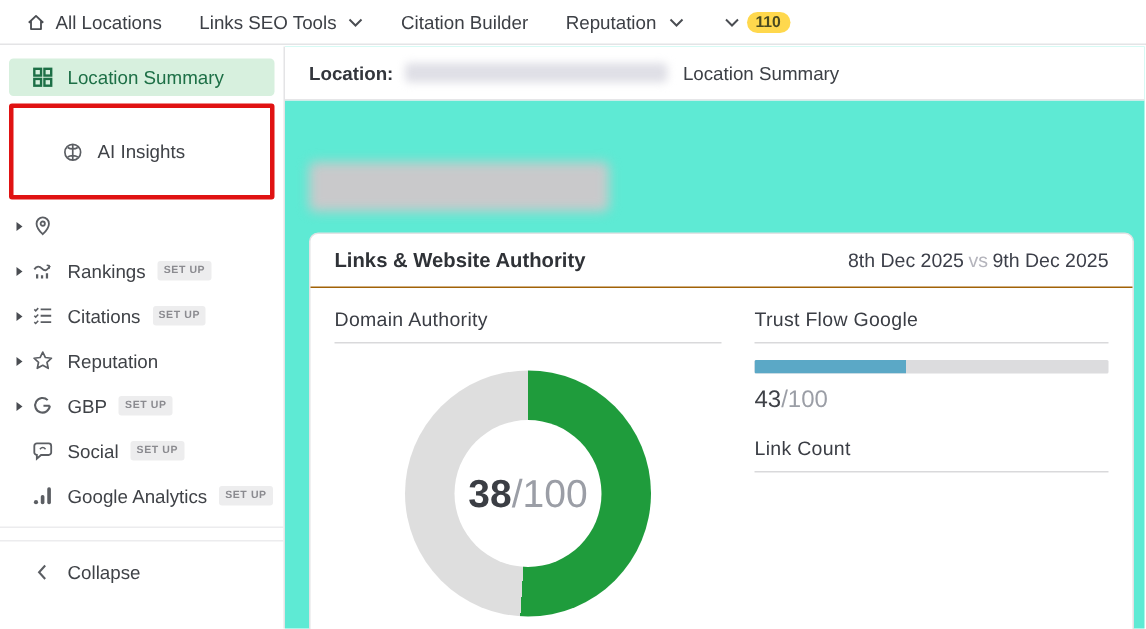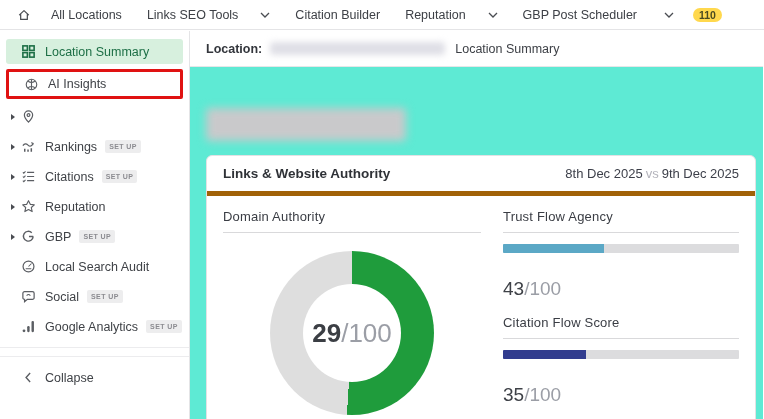--- a/index.html
+++ b/index.html
@@ -2,68 +2,68 @@
 <html><head>
 <meta charset="utf-8">
 <style>
   * { margin:0; padding:0; box-sizing:border-box; }
   html,body { width:764px; height:419px; overflow:hidden; background:#fff;
     font-family:"Liberation Sans","DejaVu Sans",sans-serif; color:#3d4046; }
 
   
   .topnav { position:absolute; left:0; top:0; width:764px; height:30px; background:#fff;
     border-bottom:1px solid #e4e4e6; display:flex; align-items:center; padding-left:17px; gap:25px; z-index:5; }
-  .nav-item { display:flex; align-items:center; gap:20px; font-size:12.5px; color:#3d4046; cursor:pointer; white-space:nowrap; }
+  .nav-item { display:flex; align-items:center; gap:6px; font-size:12.5px; color:#3d4046; cursor:pointer; white-space:nowrap; }
   .nav-item svg { display:block; }
   .chev { margin-left:2px; }
   .nav-badge { background:#ffd84d; color:#4a4a20; font-size:10.5px; font-weight:bold;
     border-radius:9px; padding:1px 6px; margin-left:-1px; }
 
   
   .sidebar { position:absolute; left:0; top:31px; width:190px; height:388px; background:#fff;
     border-right:1px solid #e4e4e6; padding-top:8px; }
   .side-item { display:flex; align-items:center; height:25px; margin:0 6px 5px 6px; padding-left:4px;
     font-size:12.5px; color:#3f4247; border-radius:3px; cursor:pointer; }
   .side-item .caret { width:0; height:0; border-left:4px solid #4a4d52; border-top:3.5px solid transparent;
     border-bottom:3.5px solid transparent; margin:0 5px 0 1px; flex:0 0 auto; }
   .side-item .no-caret { width:10px; flex:0 0 auto; }
   .side-icon { width:16px; height:16px; margin-right:9px; flex:0 0 auto; color:#5b5e63; display:flex; align-items:center; justify-content:center; }
   .side-item.active { background:#d7f0de; color:#1d6f46; }
   .side-item.active .side-icon { color:#1d6f46; }
   .ai-annotation { border:3px solid #e01212; border-radius:2px; margin:0 6px 5px 6px; }
-  .ai-annotation .side-item { margin:0; height:24px; }
+  .ai-annotation .side-item { margin:17px; height:24px; }
   .setup-badge { background:#ededee; color:#8b8b90; font-size:7px; font-weight:bold; letter-spacing:.4px;
     padding:3px 4px; border-radius:2px; margin-left:8px; }
   .side-divider { border-top:1px solid #ececee; margin:8px 0 8px 0; }
 
   
   .main { position:absolute; left:190px; top:31px; width:573px; height:388px; background:#5eead4; }
   .location-bar { height:36px; background:#fff; border-bottom:1px solid #e6e6e8; display:flex;
     align-items:center; padding-left:16px; font-size:12.5px; }
   .location-bar b { color:#33363c; }
   .blur-name { width:175px; height:13px; background:#dfdfe6; border-radius:3px; filter:blur(3px); margin:0 10px 0 8px; }
   .content { padding:32px 0 0 16px; }
   .view-label { font-size:13px; color:#3a3d44; letter-spacing:.2px; }
   .blur-dropdown { width:200px; height:33px; background:#c9c9cb; border-radius:4px; filter:blur(4px); margin-top:9px; }
 
   
   .card { margin-top:14px; width:550px; background:#fff; border:1px solid #e2e2e4; border-radius:6px; height:300px; }
   .card-header { display:flex; justify-content:space-between; align-items:center; padding:10px 16px;
-    border-bottom:5px solid #a16207; }
+    border-bottom:1px solid #a16207; }
   .card-title { font-size:13.5px; font-weight:bold; color:#2f3237; }
   .card-dates { font-size:13px; color:#3c3f49; }
   .card-dates .vs { color:#b4b4bc; margin:0 3px;text-align:center; }
   .card-body { display:flex; padding:13px 16px 0 16px; }
   .col-left { flex:0 0 258px; }
   .col-right { flex:1; margin-left:22px; }
   .metric-label { font-size:13px; color:#3a3d44; letter-spacing:.2px; }
   .metric-hr { border:none; border-top:1px solid #d9d9db; margin:8px 0 0 0; }
   .bar-track { height:9px; background:#dcdcde; margin-top:11px; border-radius:1px; overflow:hidden; }
   .bar-fill { height:100%; }
-  .metric-value { font-size:19px; margin-top:25px; color:#3e4147; }
+  .metric-value { font-size:16px; margin-top:9px; color:#3e4147; }
   .metric-value .max { color:#9b9ea6; }
   .metric-block + .metric-block { margin-top:15px; }
 
   
   .donut-wrap { display:flex; justify-content:center; }
   .donut { width:164px; height:164px; border-radius:50%; margin-top:18px; position:relative; }
   .donut-hole { position:absolute; left:33px; top:33px; width:98px; height:98px; background:#fff; border-radius:50%;
     display:flex; align-items:center; justify-content:center; }
   .donut-hole .num { font-size:26px; font-weight:bold; color:#3b3e44; }
   .donut-hole .max { font-size:26px; color:#9b9ea6; font-weight:normal; }
@@ -85,23 +85,20 @@
       </svg>
   </div>
   <div class="nav-item">
     <span>Citation Builder</span>
   </div>
   <div class="nav-item">
     <span>Reputation</span>
     <svg class="chev" width="10" height="6" viewBox="0 0 10 6" fill="none" stroke="#4a4d52" stroke-width="1.3">
         <path d="M1 1 L5 5 L9 1"></path>
       </svg>
-  </div>
-  <div class="nav-item">
-    <span>GBP Post Scheduler</span>
   </div>
   <div class="nav-item">
     <svg class="chev" width="10" height="6" viewBox="0 0 10 6" fill="none" stroke="#4a4d52" stroke-width="1.3">
         <path d="M1 1 L5 5 L9 1"></path>
       </svg>
     <span class="nav-badge" style="background: rgb(255, 216, 77);">110</span>
   </div>
 </div>
 
 <div class="sidebar">
@@ -181,30 +178,20 @@
     <span class="caret"></span>
     <span class="side-icon">
       <svg width="15" height="15" viewBox="0 0 16 16" fill="none" stroke="currentColor" stroke-width="1.5">
           <path d="M13 8 H8.5 M13 8 A5.2 5.2 0 1 1 11.5 4"></path>
         </svg>
     </span>
     <span>GBP</span>
     <span class="setup-badge">SET UP</span>
   </div>
 
-  <div class="side-item">
-    <span class="no-caret"></span>
-    <span class="side-icon">
-      <svg width="15" height="15" viewBox="0 0 16 16" fill="none" stroke="currentColor" stroke-width="1.3">
-          <circle cx="8" cy="8" r="5.8"></circle>
-          <path d="M8 8 L11.2 4.8 M5 10.5 h6" stroke-width="1.1"></path>
-        </svg>
-    </span>
-    <span>Local Search Audit</span>
-  </div>
 
   <div class="side-item">
     <span class="no-caret"></span>
     <span class="side-icon">
       <svg width="15" height="15" viewBox="0 0 16 16" fill="none" stroke="currentColor" stroke-width="1.3">
           <path d="M3.8 2.8 h8.4 a1.8 1.8 0 0 1 1.8 1.8 v4.6 a1.8 1.8 0 0 1 -1.8 1.8 h-5.4 l-3 2.6 v-2.6 a1.8 1.8 0 0 1 -1.8 -1.8 v-4.6 a1.8 1.8 0 0 1 1.8 -1.8 z"></path>
           <path d="M6 7 q2 -2.5 4 0" stroke-width="1.1"></path>
         </svg>
     </span>
     <span>Social</span>
@@ -260,49 +247,39 @@
       </div>
 
       <div class="card-body">
 
         <div class="col-left">
           <div class="metric-label">Domain Authority</div>
           <hr class="metric-hr">
           <div class="donut-wrap">
             <div class="donut" style="background: conic-gradient(rgb(31, 156, 60) 51%, rgb(222, 222, 222) 0deg);">
               <div class="donut-hole">
-                <span class="num">29</span>
+                <span class="num">38</span>
                   <span class="max">/100</span>
               </div>
             </div>
           </div>
         </div>
 
         <div class="col-right">
           <div class="metric-block">
-            <div class="metric-label">Trust Flow Agency</div>
+            <div class="metric-label">Trust Flow Google</div>
             <hr class="metric-hr">
             <div class="bar-track">
               <div class="bar-fill" style="width: 43%; background: rgb(91, 168, 198);"></div>
             </div>
             <div class="metric-value">
               <span>43</span><span class="max">/100</span>
             </div>
           </div>
 
-          <div class="metric-block">
-            <div class="metric-label">Citation Flow Score</div>
-            <hr class="metric-hr">
-            <div class="bar-track">
-              <div class="bar-fill" style="width: 35%; background: rgb(49, 60, 142);"></div>
-            </div>
-            <div class="metric-value">
-              <span>35</span><span class="max">/100</span>
-            </div>
-          </div>
 
           <div class="metric-block">
             <div class="metric-label">Link Count</div>
             <hr class="metric-hr">
 
           </div>
         </div>
       </div>
     </div>
   </div>

